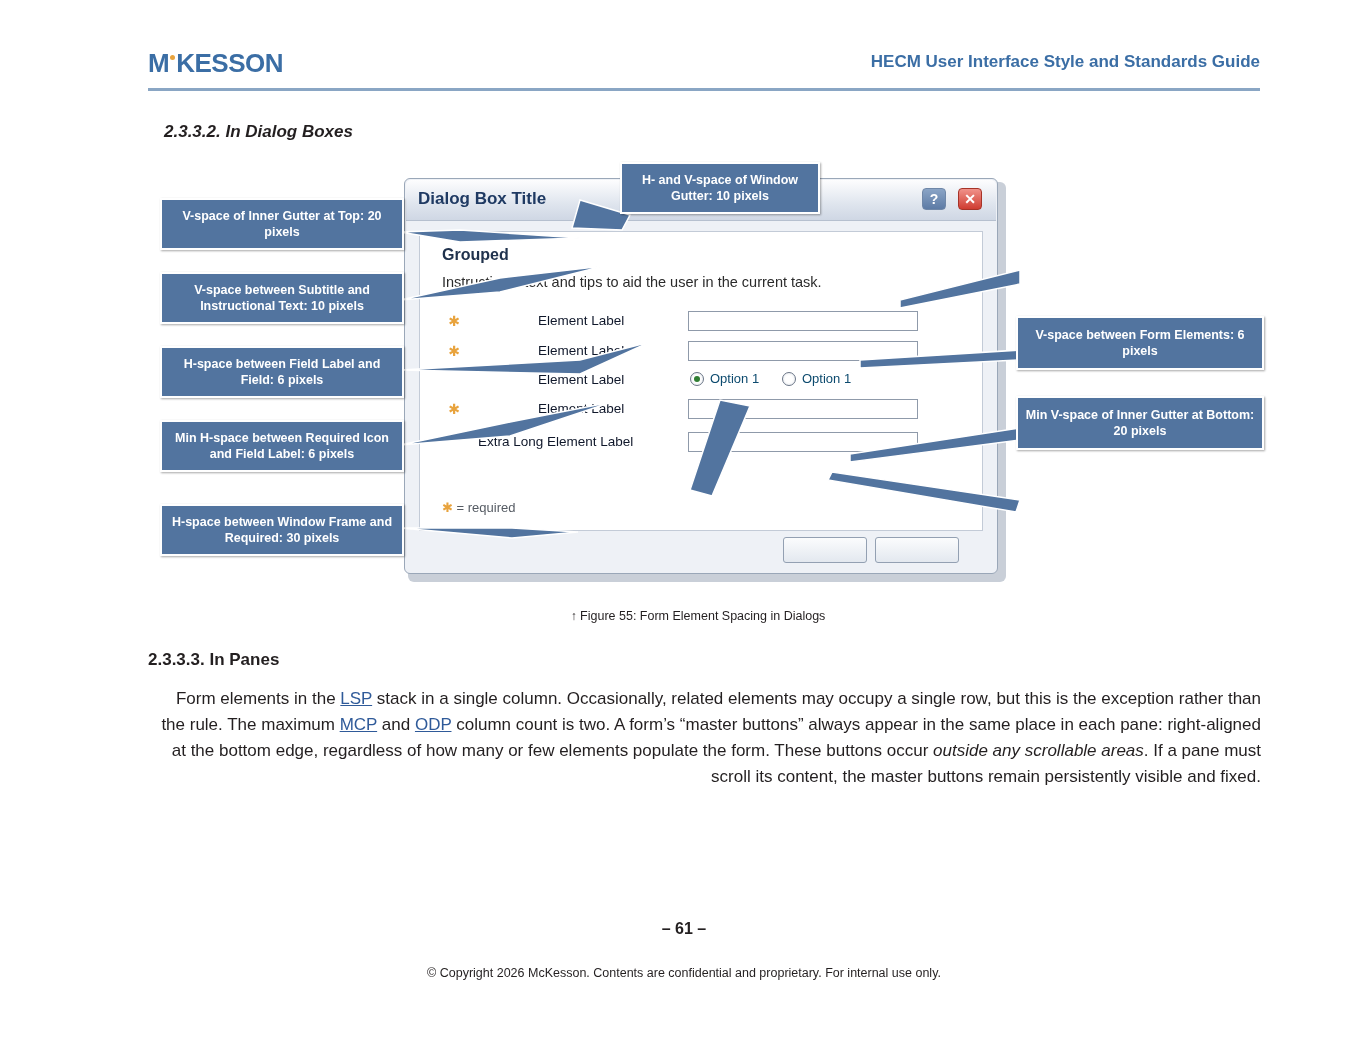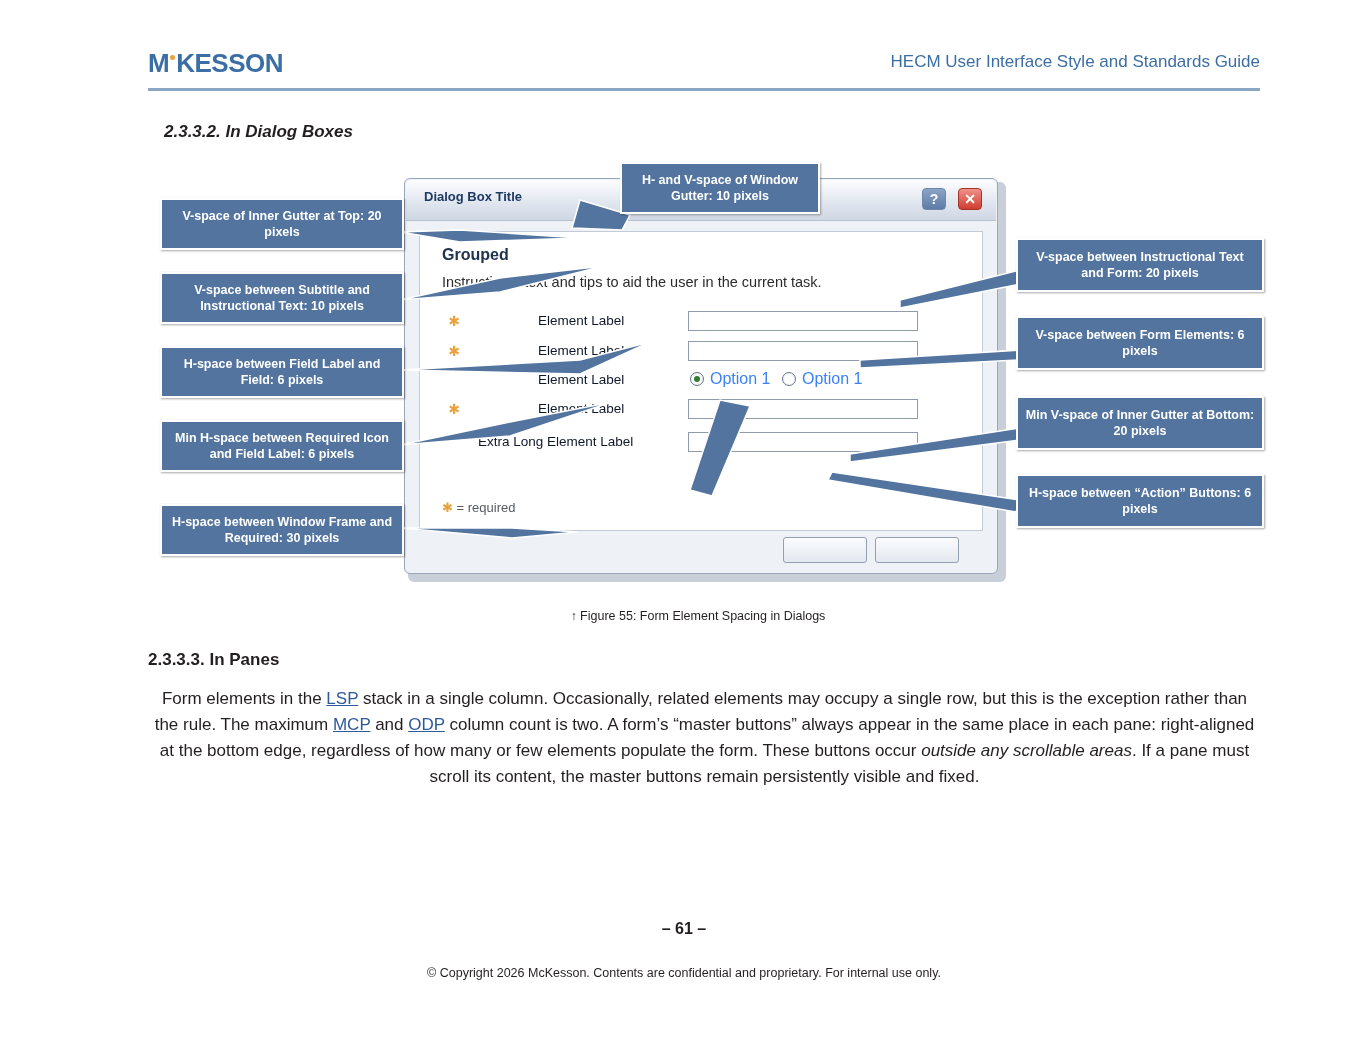--- a/index.html
+++ b/index.html
@@ -42,21 +42,21 @@
     border-radius: 50%;
     vertical-align: 12px;
     margin: 0 1px;
   }
   .header-title {
     position: absolute;
     right: 0;
     top: 12px;
     font-size: 17px;
     color: #3b6ea5;
-    font-weight: normal;
+    font-weight: bold;
     white-space: nowrap;
   }
   .header-rule {
     position: absolute;
     left: 0;
     top: 48px;
     width: 1112px;
     height: 3px;
     background: #8aa6c4;
   }
@@ -73,21 +73,21 @@
   #heading-panes  { left: 148px; top: 650px; font-style: normal; }
 
   .body-text {
     position: absolute;
     left: 148px;
     top: 686px;
     width: 1113px;
     font-size: 17px;
     line-height: 26px;
     color: #231f20;
-    text-align: center;
+    text-align: right;
   }
   .body-text a {
     color: #2f5a99;
     text-decoration: underline;
   }
   .body-text .ital { font-style: italic; }
 
   .figure-caption {
     position: absolute;
     left: 0;
@@ -179,22 +179,22 @@
   .dlg-titlebar {
     position: absolute;
     left: 1px; top: 1px;
     width: 590px; height: 40px;
     background: linear-gradient(#fdfdfe, #dfe5ee 60%, #cfd7e4);
     border-radius: 5px 5px 0 0;
     border-bottom: 1px solid #b6c0cf;
   }
   .dlg-title {
     position: absolute;
-    left: 18px; top: 9px;
-    font-size: 13px;
+    left: 12px; top: 9px;
+    font-size: 17px;
     font-weight: bold;
     color: #1f3a63;
   }
   .btn-help, .btn-close {
     position: absolute;
     top: 8px;
     width: 24px; height: 22px;
     border-radius: 4px;
     font-size: 14px;
     font-weight: bold;
@@ -269,22 +269,22 @@
   .radio.on::after {
     content: "";
     position: absolute;
     left: 3px; top: 3px;
     width: 6px; height: 6px;
     border-radius: 50%;
     background: #2f7d32;
   }
   .radio-label {
     position: absolute;
-    font-size: 16px;
-    color: #3b82f6;
+    font-size: 13px;
+    color: #0c4a6e;
     line-height: 16px;
   }
   .legend {
     position: absolute;
     left: 22px; top: 268px;
     font-size: 13px;
     color: #555b63;
   }
   .legend .star { color: #e8a33d; }
   .action-btn {
@@ -375,24 +375,22 @@
   </div>
 
   <div class="callout" style="left:0px;   top:38px;  width:244px; height:52px;">V-space of Inner Gutter at Top: 20 pixels</div>
   <div class="callout" style="left:0px;   top:112px; width:244px; height:52px;">V-space between Subtitle and Instructional Text: 10 pixels</div>
   <div class="callout" style="left:0px;   top:186px; width:244px; height:52px;">H-space between Field Label and Field: 6 pixels</div>
   <div class="callout" style="left:0px;   top:260px; width:244px; height:52px;">Min H-space between Required Icon and Field Label: 6 pixels</div>
   <div class="callout" style="left:0px;   top:344px; width:244px; height:52px;">H-space between Window Frame and Required: 30 pixels</div>
 
   <div class="callout" style="left:460px; top:2px;   width:200px; height:52px;">H- and V-space of Window Gutter: 10 pixels</div>
 
-  <div class="callout" style="left:856px; top:78px;  width:248px; height:54px;">V-space between Instructional Text and Form: 20 pixels</div>
   <div class="callout" style="left:856px; top:156px; width:248px; height:54px;">V-space between Form Elements: 6 pixels</div>
   <div class="callout" style="left:856px; top:236px; width:248px; height:54px;">Min V-space of Inner Gutter at Bottom: 20 pixels</div>
-  <div class="callout" style="left:856px; top:314px; width:248px; height:54px;">H-space between “Action” Buttons: 6 pixels</div>
 </div>
 
 <div class="figure-caption">
   <span class="arrow">↑</span>
   <span>Figure 55: Form Element Spacing in Dialogs</span>
 </div>
 
 <div class="sec-heading" id="heading-panes">2.3.3.3. In Panes</div>
 
 <div class="body-text"><span>Form elements in the </span><a href="#">LSP</a><span> stack in a single column. Occasionally, related elements may occupy a single row, but this is the exception rather than the rule. The maximum </span><a href="#">MCP</a><span> and </span><a href="#">ODP</a><span> column count is two. A form’s “master buttons” always appear in the same place in each pane: right-aligned at the bottom edge, regardless of how many or few elements populate the form. These buttons occur </span><span class="ital">outside any scrollable areas</span><span>. If a pane must scroll its content, the master buttons remain persistently visible and fixed.</span></div>

